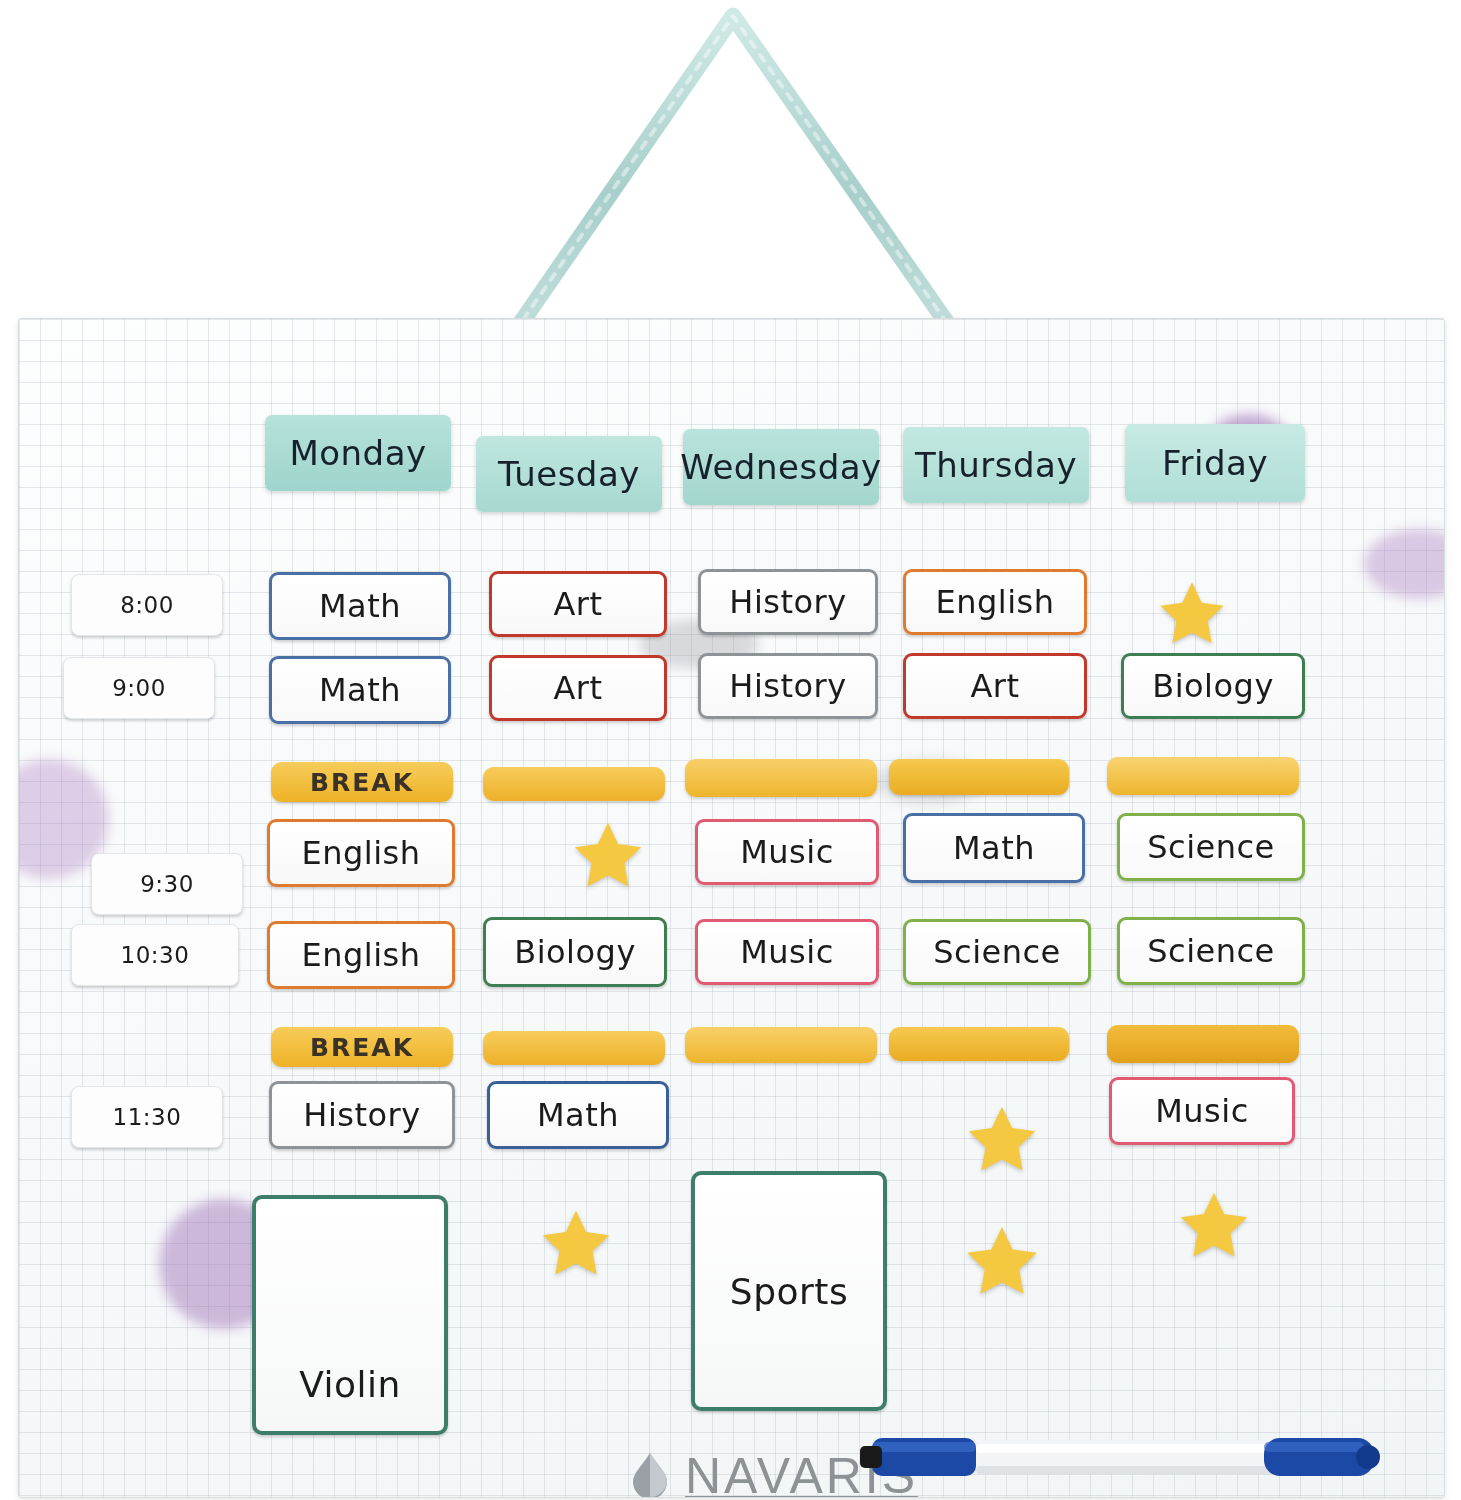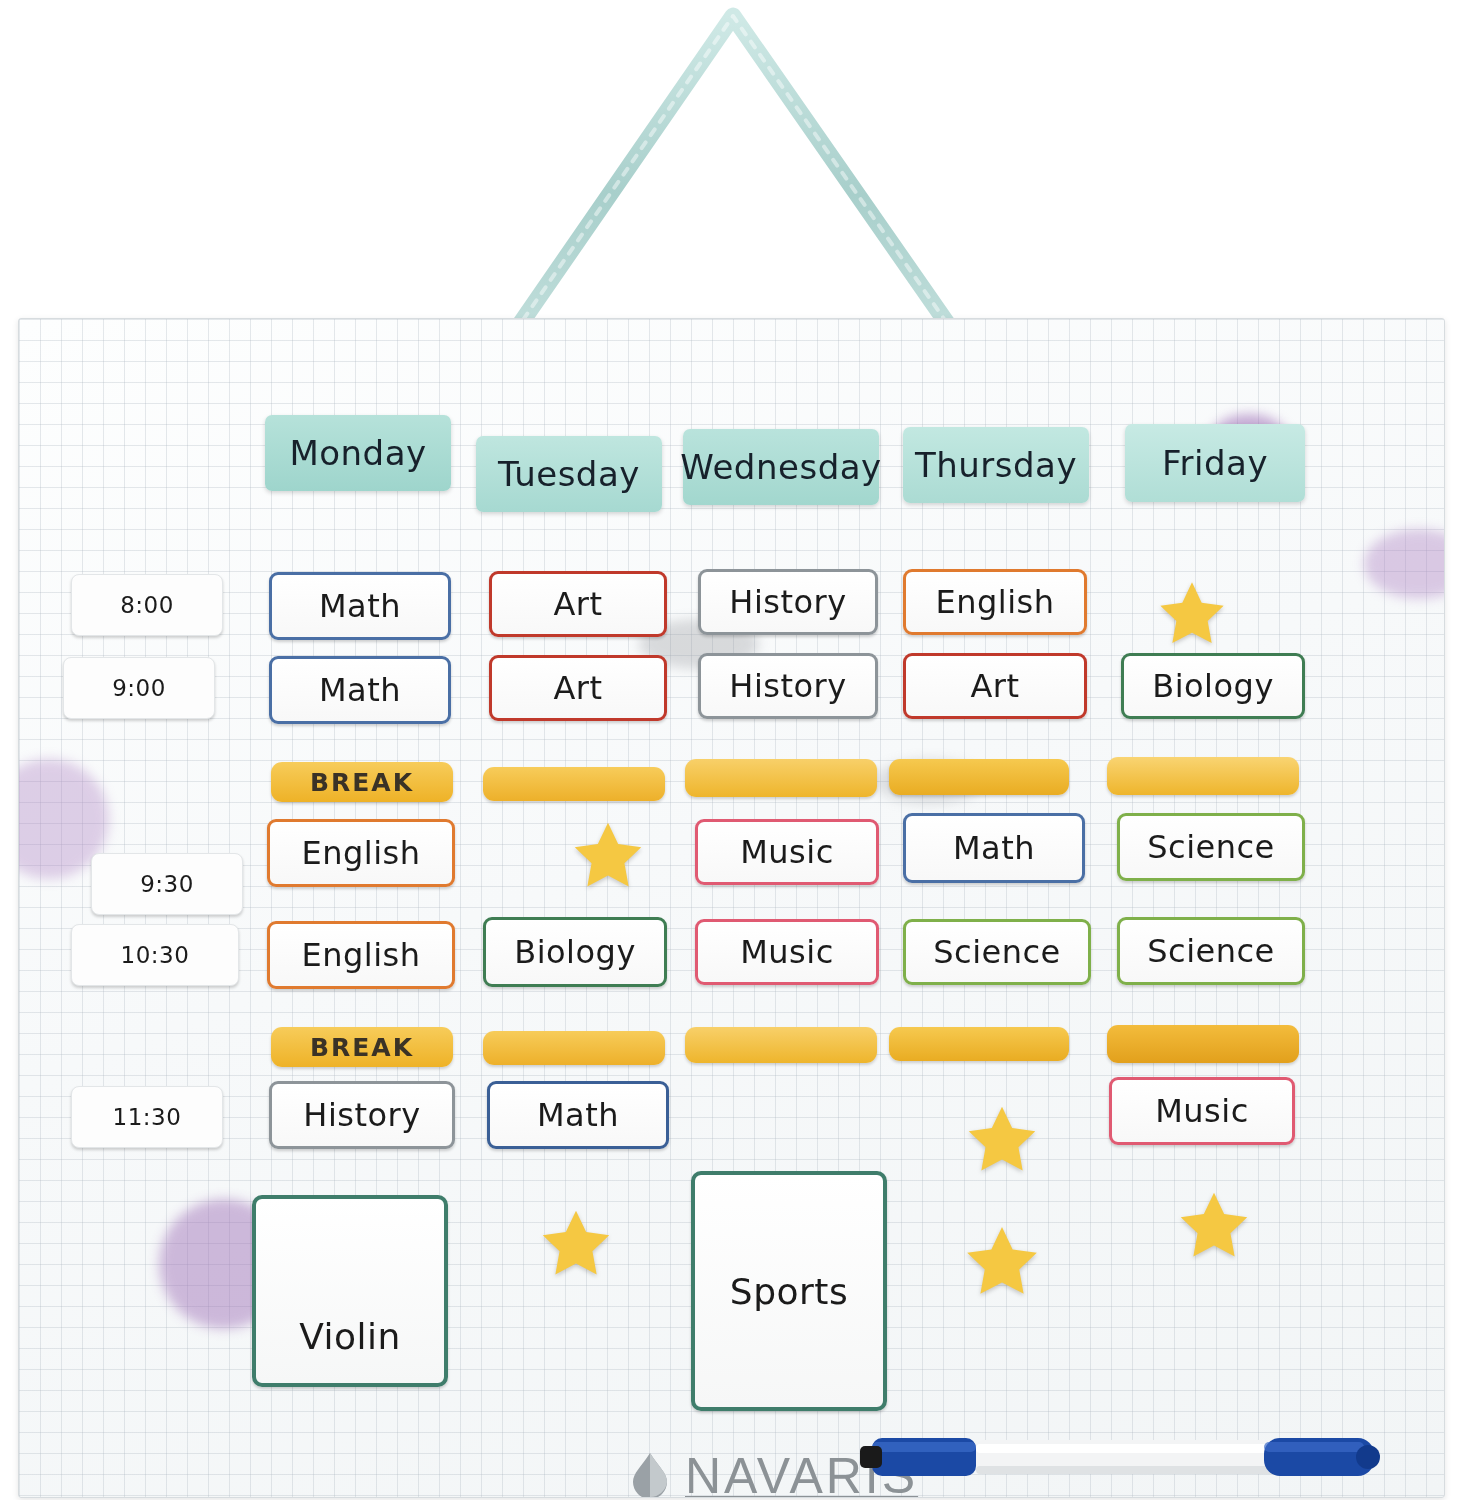--- a/index.html
+++ b/index.html
@@ -231,21 +231,21 @@
     <svg width="90" height="88" viewBox="0 0 24 24">
         <path fill="#f5c842" d="M12 2.2l2.9 6.1 6.6.9-4.8 4.6 1.2 6.6L12 17.3 6.1 20.4l1.2-6.6-4.8-4.6 6.6-.9z"></path>
       </svg>
   </div>
   <div class="star" style="left:514px;top:884px;">
     <svg width="86" height="84" viewBox="0 0 24 24">
         <path fill="#f5c842" d="M12 2.2l2.9 6.1 6.6.9-4.8 4.6 1.2 6.6L12 17.3 6.1 20.4l1.2-6.6-4.8-4.6 6.6-.9z"></path>
       </svg>
   </div>
 
-  <div class="tile bigcard" style="left:233px;top:876px;width:196px;height:192px;border-color:#3f7d6b;align-items:flex-end;padding-bottom:26px;">Violin</div>
+  <div class="tile bigcard" style="left:233px;top:876px;width:196px;height:240px;border-color:#3f7d6b;align-items:flex-end;padding-bottom:26px;">Violin</div>
   <div class="tile bigcard" style="left:672px;top:852px;width:196px;height:240px;border-color:#3f7d6b;">Sports</div>
 
   <div class="brand" style="left:610px;top:1128px;">
     <span>
       <svg width="42" height="46" viewBox="0 0 42 46">
         <path d="M21 2 C30 16, 38 22, 38 31 A17 17 0 0 1 4 31 C4 22, 12 16, 21 2 Z" fill="#9aa1a6"></path>
         <path d="M21 2 C21 2, 21 46, 21 46 A17 17 0 0 0 38 31 C38 22, 30 16, 21 2 Z" fill="#c3c9cc"></path>
       </svg>
     </span>
     <span class="brand-text">NAVARIS</span>

